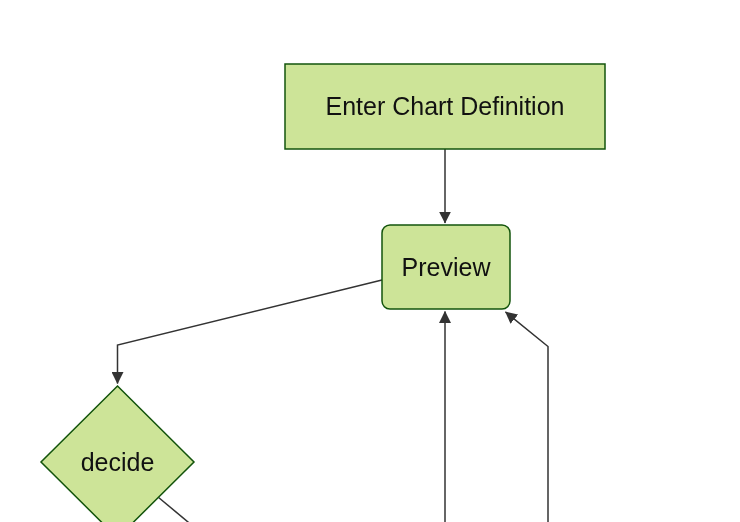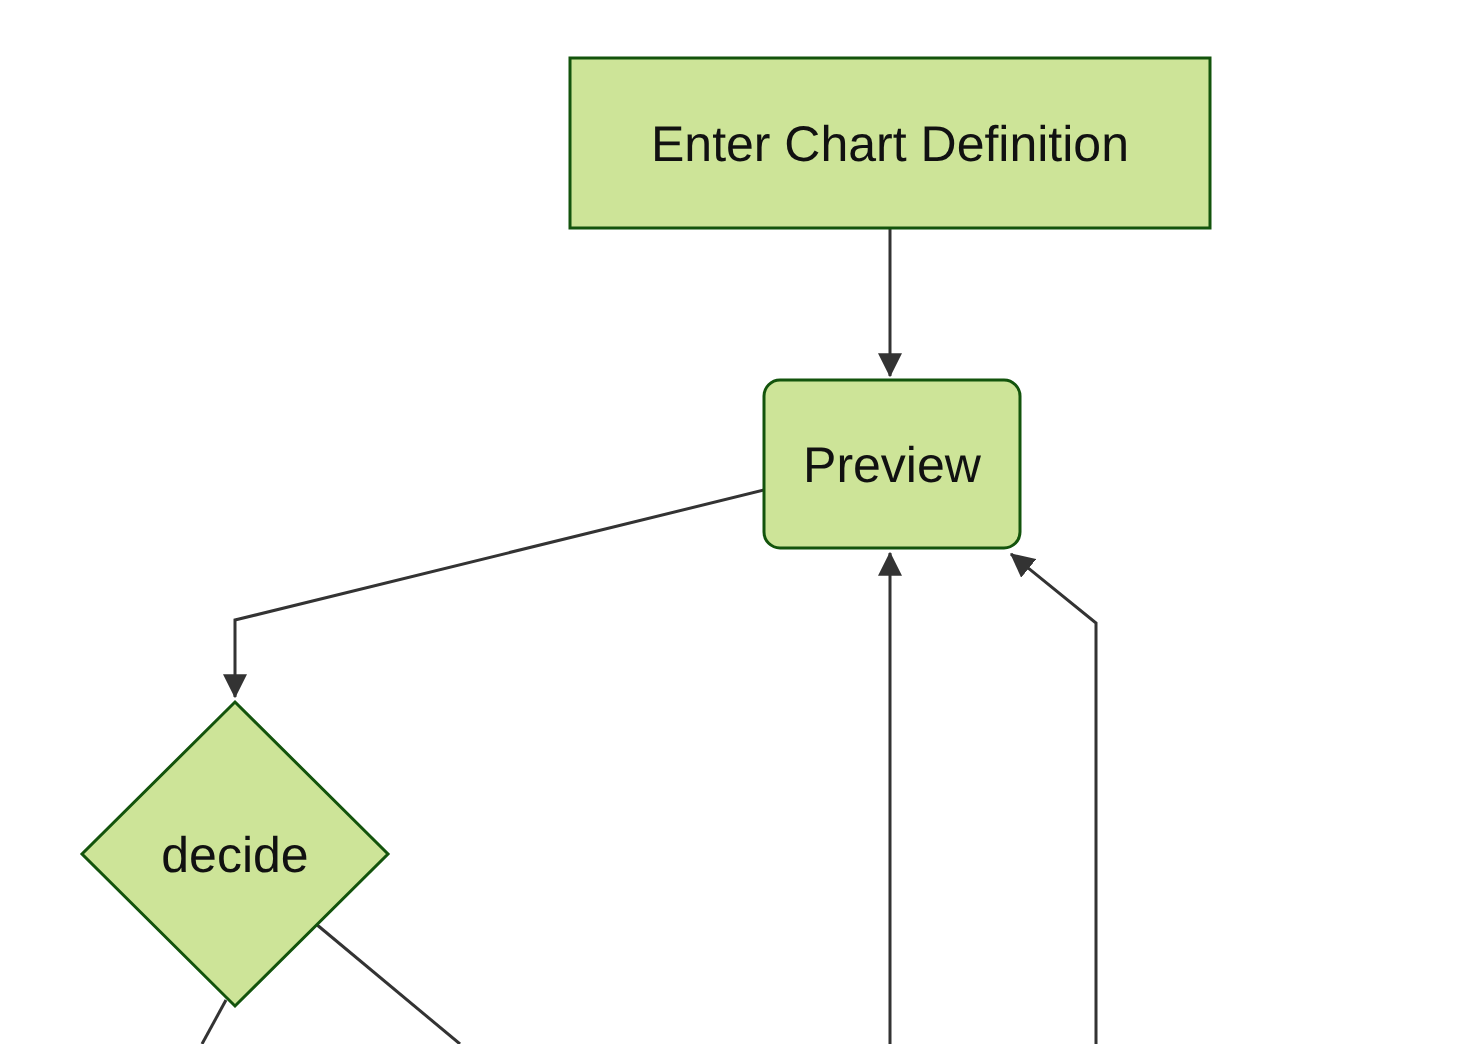--- a/index.html
+++ b/index.html
@@ -8,20 +8,21 @@
   }
   body {
     width: 740px;
     height: 522px;
     overflow: hidden;
     font-family: "Liberation Sans", sans-serif;
   }
   .diagram-wrap {
     width: 740px;
     height: 380px;
+    margin-top: 35px;
   }
   svg {
     display: block;
   }
   .node-label {
     font-family: "Liberation Sans", sans-serif;
     font-size: 25px;
     text-anchor: middle;
   }
   .node-shape {

